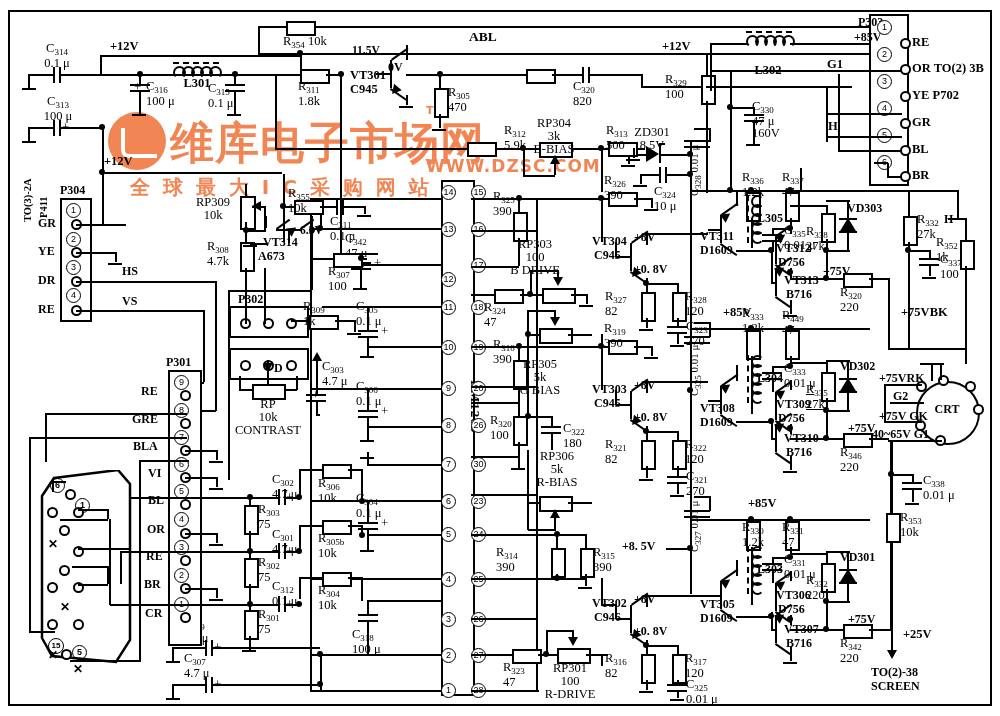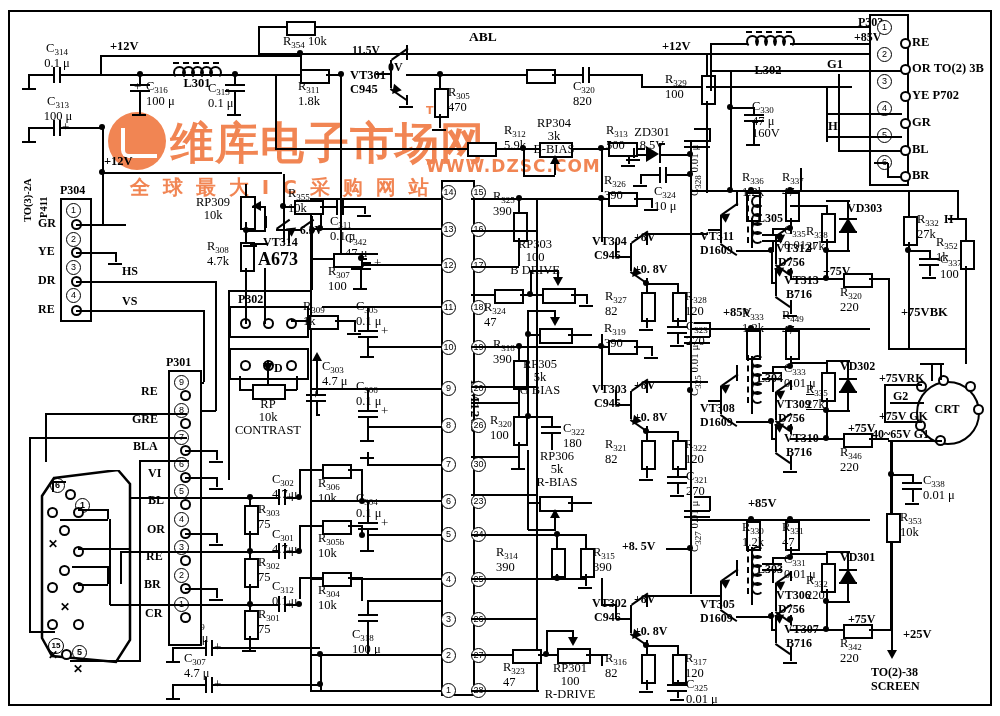--- a/index.html
+++ b/index.html
@@ -415,21 +415,21 @@
   <div class="w wv" style="left:601px;top:148px;height:44px;"></div>
 
   <div class="conn" style="left:441px;top:180px;width:30px;height:512px;"></div>
   <div class="lb" style="left:449px;top:400px;transform:rotate(90deg);transform-origin:center;font-size:13px;letter-spacing:1px;">LM1203</div>
 
   <div class="w wv" style="left:310px;top:198px;height:494px;"></div>
   <div class="w wh" style="left:310px;top:690px;width:132px;"></div>
 
   <div class="numc" style="left:441px;top:185px;">14</div>
   <div class="numc" style="left:441px;top:222px;">13</div>
-  <div class="numc" style="left:441px;top:258px;">12</div>
+  <div class="numc" style="left:441px;top:272px;">12</div>
   <div class="numc" style="left:441px;top:300px;">11</div>
   <div class="numc" style="left:441px;top:340px;">10</div>
   <div class="numc" style="left:441px;top:381px;">9</div>
   <div class="numc" style="left:441px;top:418px;">8</div>
   <div class="numc" style="left:441px;top:457px;">7</div>
   <div class="numc" style="left:441px;top:494px;">6</div>
   <div class="numc" style="left:441px;top:527px;">5</div>
   <div class="numc" style="left:441px;top:572px;">4</div>
   <div class="numc" style="left:441px;top:612px;">3</div>
   <div class="numc" style="left:441px;top:648px;">2</div>
@@ -619,21 +619,21 @@
      <span>C</span><span class="sub">311</span><br>
      <span>0.1 μ</span>
   </div>
   <div class="w wh" style="left:343px;top:206px;width:22px;"></div>
   <div class="w wv" style="left:364px;top:206px;height:8px;"></div>
   <div class="gnd" style="left:357px;top:213px;width:14px;height:4px;">
     <i style="top:2px;left:0;width:14px;"></i>
   </div>
 
   <div class="lb" style="left:263px;top:236px;font-size:12px;">VT314</div>
-  <div class="lb" style="left:258px;top:250px;font-size:18px;">A673</div>
+  <div class="lb" style="left:258px;top:250px;font-size:12px;">A673</div>
   <div class="lb" style="left:300px;top:224px;font-size:11.5px;">6.3V</div>
   <div class="w wh" style="left:276px;top:229px;width:26px;"></div>
   <div class="w wv" style="left:288px;top:229px;height:14px;"></div>
   <div class="w" style="left:276px;top:228px;width:16px;height:2px;transform:rotate(-35deg);transform-origin:0 0;"></div>
   <div class="w" style="left:300px;top:228px;width:16px;height:2px;transform:rotate(-35deg);transform-origin:0 0;"></div>
   <div class="arrowrt" style="left:288px;top:225px;transform:rotate(-35deg);"></div>
   <div class="w wv" style="left:265px;top:216px;height:12px;"></div>
   <div class="w wh" style="left:250px;top:243px;width:18px;"></div>
   <div class="gnd" style="left:243px;top:243px;width:14px;height:4px;">
     <i style="top:2px;left:0;width:14px;"></i>

